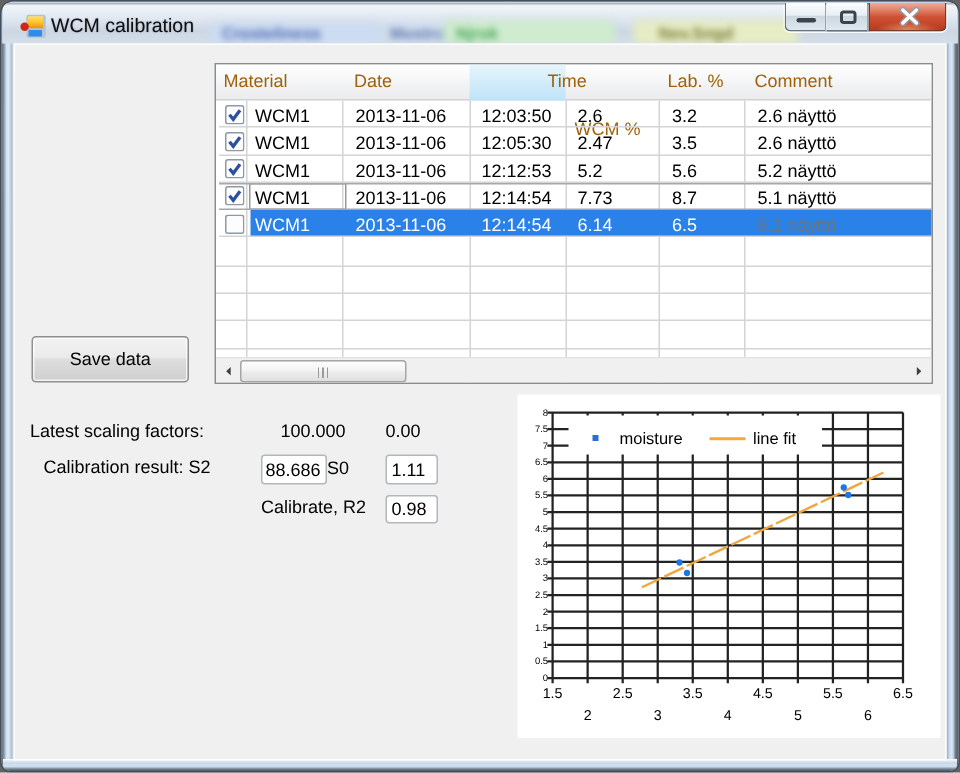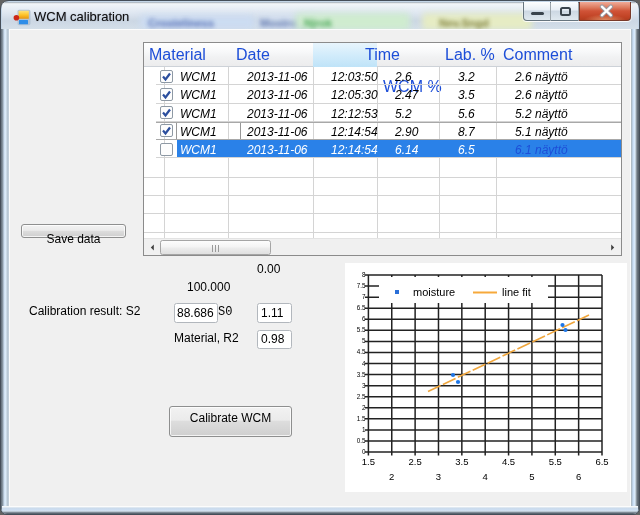--- a/index.html
+++ b/index.html
@@ -47,24 +47,24 @@
     position:absolute; left:8px; top:28px; width:622px; height:478px;
     background:#f0f0f0; border:1px solid rgba(255,255,255,.8);
   }
   
   
   .grid { position:absolute; left:142px; top:41px; width:479px; height:214px;
     background:#fff; border:1px solid #8b8b8b; overflow:hidden; }
   .ghead { position:absolute; left:0; top:0; width:100%; height:24px;
     background:linear-gradient(180deg,#ffffff 0%,#f7f8f9 40%,#f1f2f3 60%,#ececed 100%);
     border-bottom:1px solid #cdd2d8; }
-  .hcell { position:absolute; top:0; height:26px; line-height:23px; font-size:16px; color:#1d4ed8; }
+  .hcell { position:absolute; top:0; height:26px; line-height:23px; font-size:12px; color:#a16207; }
   .htime { position:absolute; left:169px; top:0; width:64px; height:24px;
     background:linear-gradient(180deg,#e8f5fd 0%,#d2ecfb 50%,#bfe3f8 100%); }
-  .row { position:absolute; left:12px; width:100%; height:19px;font-style:italic; }
+  .row { position:absolute; left:2px; width:100%; height:19px; }
   .cell { position:absolute; top:0; height:100%; font-size:12px; line-height:20px; color:#000; white-space:nowrap; }
   .gline-v { position:absolute; top:24px; bottom:0; width:1px; background:#d4d4d4; }
   .gline-h { position:absolute; left:0; right:0; height:1px; background:#d4d4d4; }
   .cb { position:absolute; left:3.5px; top:2.5px; width:13px; height:13px; }
   
   .hscroll { position:absolute; left:0; right:0; bottom:0; height:17px; background:#f0f0f0; border-top:1px solid #e3e3e3; }
   .sb-btn { position:absolute; top:0px; width:17px; height:17px; }
   .sb-thumb { position:absolute; left:16px; top:1px; width:111px; height:15px;
     background:linear-gradient(180deg,#fdfdfd,#f4f4f4 45%,#ececec 55%,#e0e0e0);
     border:1px solid #a5a5a5; border-radius:2.5px; }
@@ -192,39 +192,39 @@
           <div style="position:absolute;left:0;bottom:0;right:0;height:1px;background:#d4d4d4;"></div>
         </div>
         <div class="row" style="top:78.9px;height:18.3px;">
           <svg class="cb" viewBox="0 0 13 13">
        <rect x="0.5" y="0.5" width="12" height="12" rx="1.5" fill="#fdfdfd" stroke="#8e99a4"></rect>
        <path d="M3 6.5 L5.5 9.5 L10 3.5" stroke="#2c4f9e" stroke-width="2.2" fill="none"></path>
        </svg>
           <div class="cell" style="left:24px;">WCM1</div>
           <div class="cell" style="left:91px;">2013-11-06</div>
           <div class="cell" style="left:175px;">12:14:54</div>
-          <div class="cell" style="left:239px;">2.90</div>
+          <div class="cell" style="left:239px;">7.73</div>
           <div class="cell" style="left:302px;">8.7</div>
           <div class="cell" style="left:359px;">5.1 näyttö</div>
           <div style="position:absolute;left:20px;top:0;width:65px;height:18.3px;border:1px solid #979797;"></div>
       <div style="position:absolute;left:0;top:0;right:0;height:1px;background:#a8a8a8;"></div>
       <div style="position:absolute;left:0;bottom:0;right:0;height:1px;background:#a8a8a8;"></div>
         </div>
         <div class="row" style="top:97.2px;height:18.3px;">
           <div style="position:absolute;left:21px;top:0;right:0;bottom:0;background:#2a81e8;"></div>
           <svg class="cb" viewBox="0 0 13 13">
        <rect x="0.5" y="0.5" width="12" height="12" rx="1.5" fill="#fdfdfd" stroke="#8e99a4"></rect>
 
        </svg>
           <div class="cell" style="left:24px;color:#fff;">WCM1</div>
           <div class="cell" style="left:91px;color:#fff;">2013-11-06</div>
           <div class="cell" style="left:175px;color:#fff;">12:14:54</div>
           <div class="cell" style="left:239px;color:#fff;">6.14</div>
           <div class="cell" style="left:302px;color:#fff;">6.5</div>
-          <div class="cell" style="left:359px;color:#1d4ed8;">6.1 näyttö</div>
+          <div class="cell" style="left:359px;color:#737373;">6.1 näyttö</div>
           <div style="position:absolute;left:0;bottom:0;right:0;height:1px;background:#d4d4d4;"></div>
         </div>
         <div class="gline-h" style="top:133.8px;"></div>
         <div class="gline-h" style="top:152.1px;"></div>
         <div class="gline-h" style="top:170.4px;"></div>
         <div class="gline-h" style="top:188.7px;"></div>
         <div class="gline-h" style="top:207px;"></div>
       </div>
     <div class="hscroll">
     <svg class="sb-btn" style="left:0;" viewBox="0 0 17 17">
@@ -232,32 +232,32 @@
         </svg>
     <svg class="sb-btn" style="right:0;" viewBox="0 0 17 17">
           <path d="M7.2 5.6 L10.2 8.5 L7.2 11.4 Z" fill="#3f3f3f"></path>
         </svg>
     <div class="sb-thumb">
           <div class="grip"></div>
         </div>
       </div>
     </div>
 
-    <div class="wbtn" style="left:20px;top:223px;width:105px;height:14px;line-height:29px;">Save data</div>
-
+    <div class="wbtn" style="left:20px;top:223px;width:105px;height:31px;line-height:29px;">Save data</div>
+
+    <div class="lbl" style="left:19px;top:279px;">Latest scaling factors:</div>
     <div class="lbl" style="left:186px;top:279px;">100.000</div>
-    <div class="lbl" style="left:256px;top:261px;">0.00</div>
+    <div class="lbl" style="left:256px;top:279px;">0.00</div>
     <div class="lbl" style="left:28px;top:303px;text-align:center;">Calibration result: S2</div>
     <div class="tbox" style="left:173px;top:302px;width:44px;height:20px;line-height:18px;padding-left:2px;">88.686</div>
-    <div class="lbl" style="left:217px;top:304px;font-family:Liberation Mono, monospace;">S0</div>
+    <div class="lbl" style="left:217px;top:304px;">S0</div>
     <div class="tbox" style="left:256px;top:302px;width:35px;height:20px;line-height:18px;padding-left:3px;">1.11</div>
-    <div class="lbl" style="left:173px;top:330px;">Material, R2</div>
+    <div class="lbl" style="left:173px;top:330px;">Calibrate, R2</div>
     <div class="tbox" style="left:256px;top:329px;width:35px;height:19px;line-height:17px;padding-left:3px;">0.98</div>
 
-    <div class="wbtn" style="left:168px;top:405px;width:123px;height:31px;line-height:22px;">Calibrate WCM</div>
 
     <svg class="chart" viewBox="0 0 282 229">
 
       <g id="cgrid">
         <rect x="23.4" y="12" width="233.6" height="177" fill="#fff" stroke="none"></rect>
         <line x1="23.4" y1="12" x2="23.4" y2="192.5" stroke="#222222" stroke-width="1.5"></line>
         <line x1="46.76" y1="12" x2="46.76" y2="192.5" stroke="#222222" stroke-width="1.5"></line>
         <line x1="70.12" y1="12" x2="70.12" y2="192.5" stroke="#222222" stroke-width="1.5"></line>
         <line x1="93.47999999999999" y1="12" x2="93.47999999999999" y2="192.5" stroke="#222222" stroke-width="1.5"></line>
         <line x1="116.84" y1="12" x2="116.84" y2="192.5" stroke="#222222" stroke-width="1.5"></line>

